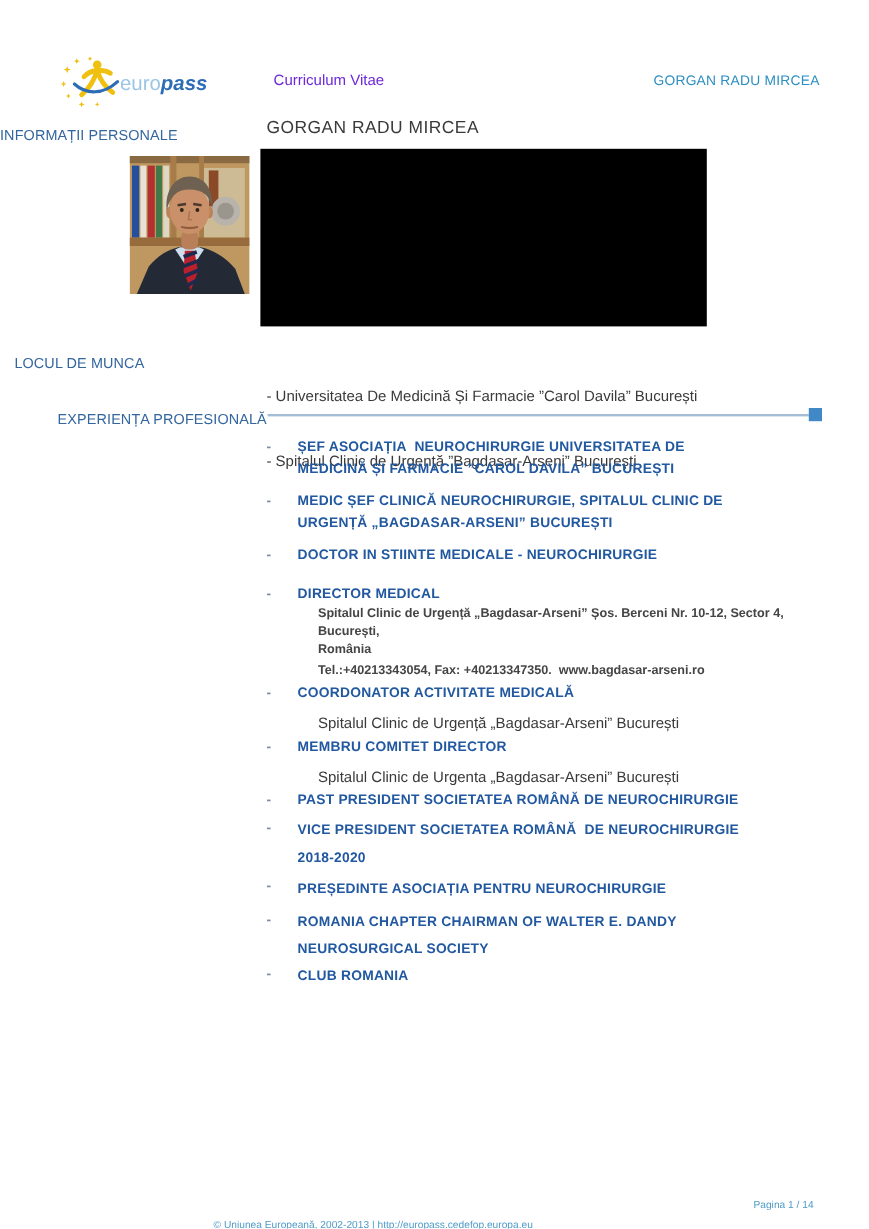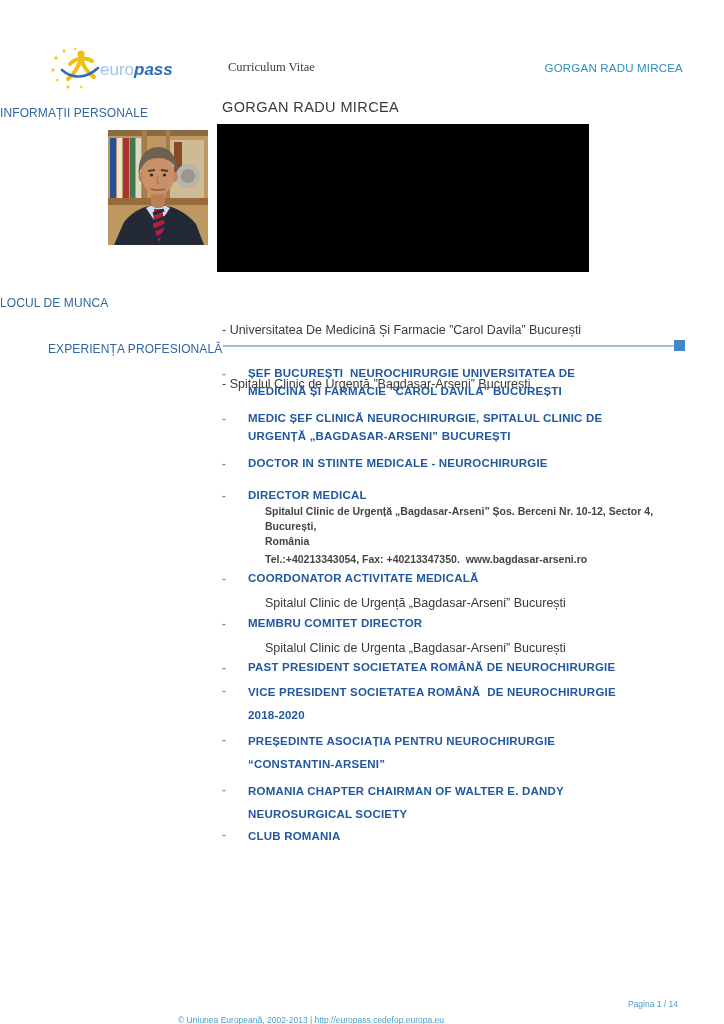--- a/index.html
+++ b/index.html
@@ -1,27 +1,27 @@
 <!DOCTYPE html>
 <html><head>
 <meta charset="utf-8">
 <style>
   html,body{margin:0;padding:0;background:#ffffff;}
   .page{position:relative;width:724px;height:1024px;background:#fff;
         font-family:"Liberation Sans",sans-serif;overflow:hidden;}
   .abs{position:absolute;}
 
   
-  .doc-title{left:228px;top:60px;font-size:12.5px;color:#404040;font-family:Liberation Serif, serif;}
+  .doc-title{left:228px;top:60px;font-size:12.5px;color:#6d28d9;}
   .hdr-name{right:41px;top:62px;font-size:11.5px;color:#2e8fc2;letter-spacing:.2px;}
 
   
   .side-label{left:0;width:204px;text-align:left;font-size:12px;color:#33669e;letter-spacing:.1px;}
   #lbl-personal{top:106px;}
-  #lbl-work{top:296px;}
+  #lbl-work{top:296px;padding-left:12px;}
   #lbl-exp{top:342px;padding-left:48px;}
 
   .big-name{left:222px;top:99px;font-size:14.5px;color:#3a3a3a;letter-spacing:.4px;}
 
   .photo{left:108px;top:130px;}
   .redacted{left:217px;top:124px;width:372px;height:148px;background:#000;}
 
   .work-lines{left:222px;top:285px;font-size:12.5px;color:#3a3a3a;line-height:18px;white-space:pre-wrap;}
 
   .rule{left:223px;top:345px;width:451px;height:2px;background:#a4bed8;}
@@ -117,21 +117,21 @@
 
   <div class="abs side-label" id="lbl-exp">EXPERIENȚA PROFESIONALĂ</div>
   <div class="abs rule"></div>
   <div class="abs rule-sq"></div>
 
   <div class="abs exp">
 
     <div class="exp-item tight mb9">
       <span class="dash-col">-</span>
       <div class="exp-body">
-        <div class="exp-title">ȘEF BUCUREȘTI  NEUROCHIRURGIE UNIVERSITATEA DE</div>
+        <div class="exp-title">ȘEF ASOCIAȚIA  NEUROCHIRURGIE UNIVERSITATEA DE</div>
         <div class="exp-title">MEDICINĂ ȘI FARMACIE ”CAROL DAVILA” BUCUREȘTI</div>
       </div>
     </div>
 
     <div class="exp-item tight mb9">
       <span class="dash-col">-</span>
       <div class="exp-body">
         <div class="exp-title">MEDIC ȘEF CLINICĂ NEUROCHIRURGIE, SPITALUL CLINIC DE</div>
         <div class="exp-title">URGENȚĂ „BAGDASAR-ARSENI” BUCUREȘTI</div>
       </div>
@@ -182,21 +182,20 @@
       <div class="exp-body">
         <div class="exp-title">VICE PRESIDENT SOCIETATEA ROMÂNĂ  DE NEUROCHIRURGIE</div>
         <div class="exp-title">2018-2020</div>
       </div>
     </div>
 
     <div class="exp-item wide mb5">
       <span class="dash-col">-</span>
       <div class="exp-body">
         <div class="exp-title">PREȘEDINTE ASOCIAȚIA PENTRU NEUROCHIRURGIE</div>
-        <div class="exp-title">“CONSTANTIN-ARSENI”</div>
       </div>
     </div>
 
     <div class="exp-item wide mb0">
       <span class="dash-col">-</span>
       <div class="exp-body">
         <div class="exp-title">ROMANIA CHAPTER CHAIRMAN OF WALTER E. DANDY</div>
         <div class="exp-title">NEUROSURGICAL SOCIETY</div>
       </div>
     </div>

